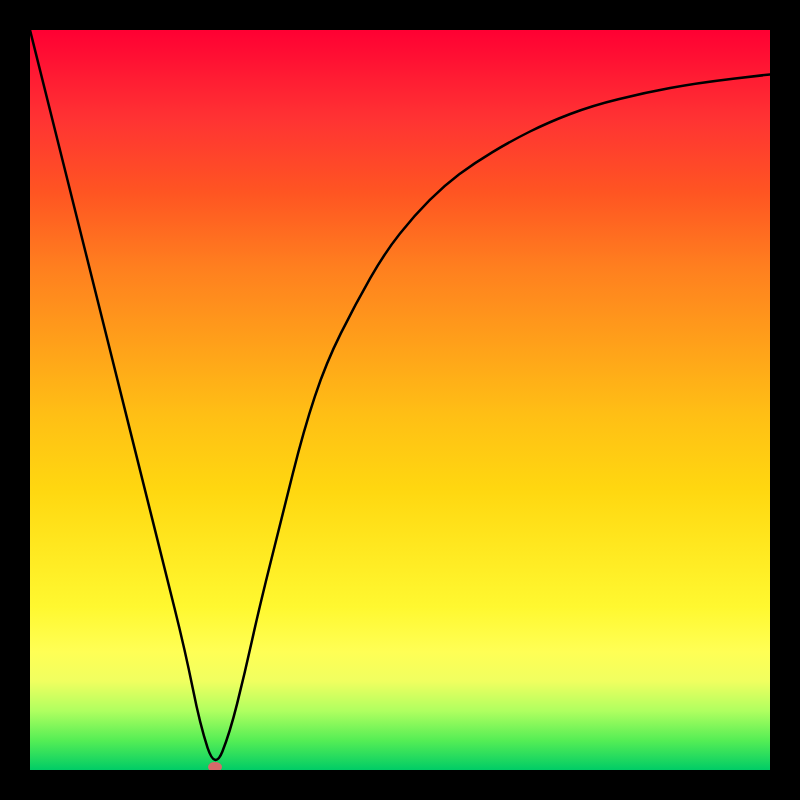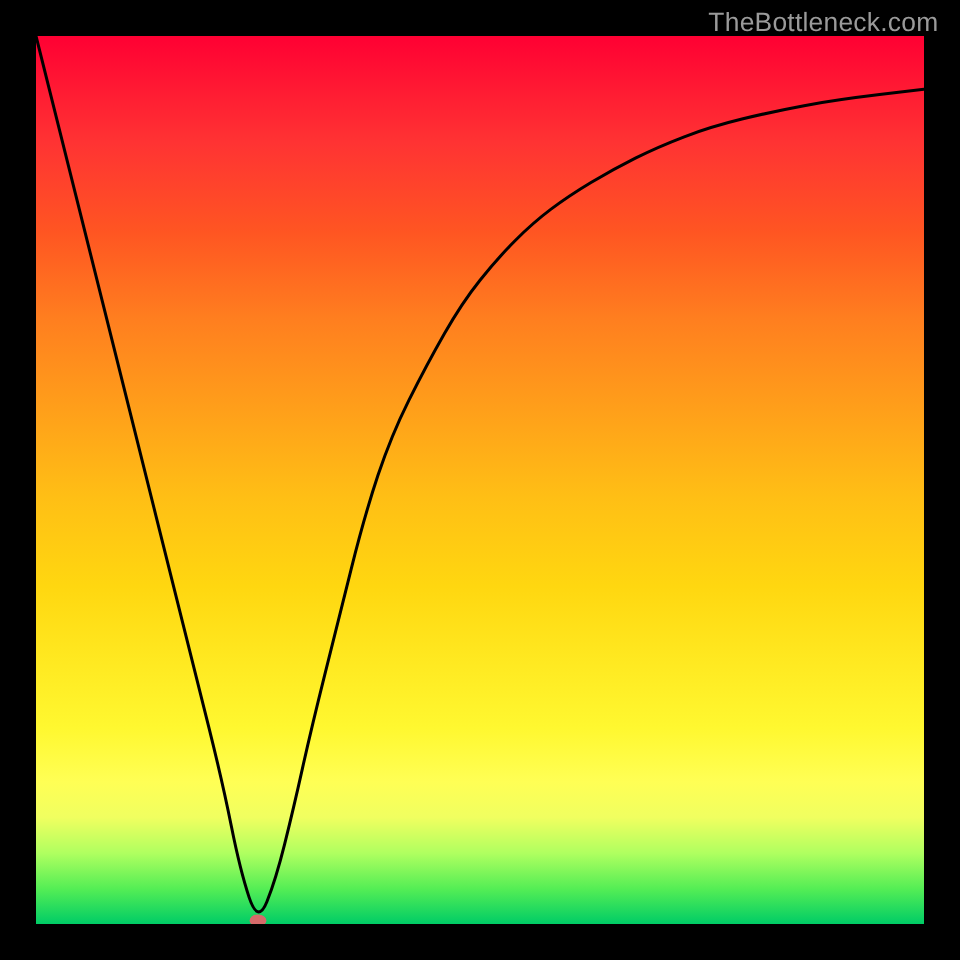--- a/index.html
+++ b/index.html
@@ -87,15 +87,14 @@
   <div class="plot-area">
     <div class="gradient-bg"></div>
 
     <svg class="curve-svg" viewBox="0 0 740 740" preserveAspectRatio="none">
       <path id="curve-path" class="curve-path" d="M 0.00 0.00 Q 22.20 88.80 33.30 133.20 Q 44.40 177.60 55.50 222.00 Q 66.60 266.40 77.70 310.80 Q 88.80 355.20 99.90 399.60 Q 111.00 444.00 122.10 488.40 Q 133.20 532.80 144.30 577.20 Q 155.40 621.60 162.80 658.60 Q 170.20 695.60 177.60 717.80 Q 185.00 740.00 192.40 721.50 Q 199.80 703.00 207.20 673.40 Q 214.60 643.80 222.00 610.50 Q 229.40 577.20 240.50 532.80 Q 251.60 488.40 262.70 444.00 Q 273.80 399.60 284.90 366.30 Q 296.00 333.00 310.80 303.40 Q 325.60 273.80 340.40 247.90 Q 355.20 222.00 370.00 203.50 Q 384.80 185.00 399.60 170.20 Q 414.40 155.40 429.20 144.30 Q 444.00 133.20 462.50 122.10 Q 481.00 111.00 499.50 101.75 Q 518.00 92.50 540.20 83.99 Q 562.40 75.48 588.30 69.19 Q 614.20 62.90 640.10 58.09 Q 666.00 53.28 703.00 48.84 T 740.00 44.40"></path>
     </svg>
 
     <div id="min-dot" class="min-dot" style="left: 185px; top: 737px;"></div>
   </div>
 
-  <div class="watermark">TheBottleneck.com</div>
 
 </div>
 
 </body></html>

